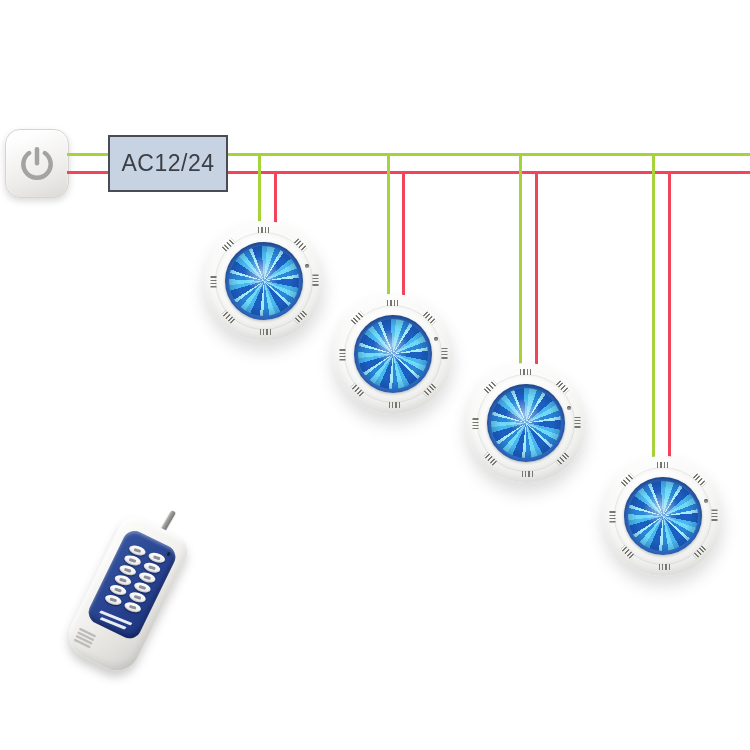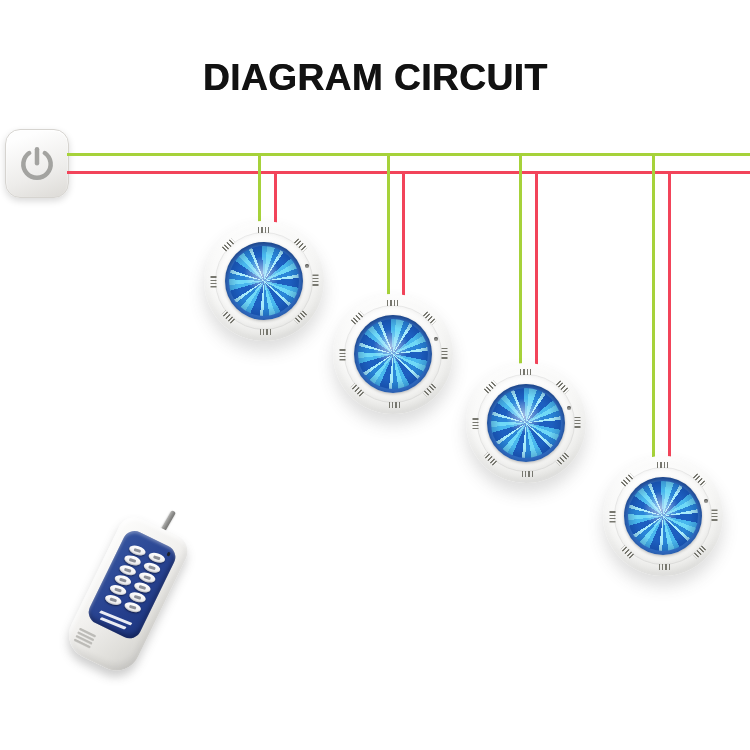--- a/index.html
+++ b/index.html
@@ -110,29 +110,31 @@
     background:var(--banner-bg,#b6c2d9);z-index:4;
     display:flex;align-items:center;justify-content:center;
     font-size:18.5px;color:#32363e;
   }
 </style>
 </head>
 <body>
 
 <div class="stage">
 
-  <div class="page-title">DIAGRAM CIRCUIT</div>
 
   <div class="power-btn">
     <svg viewBox="0 0 24 24" fill="none" stroke="#a3a3a0" stroke-width="2.7" stroke-linecap="round">
       <path d="M12 3.2v8.3"></path>
       <path d="M7.3 5.4a8.2 8.2 0 1 0 9.4 0"></path>
     </svg>
   </div>
 
+  <div class="ac-box">
+    <span>AC12/24</span>
+  </div>
 
   <div class="wire green h" style="left:67px;top:153px;width:683px;"></div>
   <div class="wire red h" style="left:67px;top:171px;width:683px;"></div>
 
   <div class="wire green v" style="left:258px;top:153px;height:82px;"></div>
   <div class="wire red v" style="left:274px;top:171px;height:64px;"></div>
   <div class="wire green v" style="left:387px;top:153px;height:155px;"></div>
   <div class="wire red v" style="left:402px;top:171px;height:137px;"></div>
   <div class="wire green v" style="left:519px;top:153px;height:223px;"></div>
   <div class="wire red v" style="left:535px;top:171px;height:205px;"></div>

